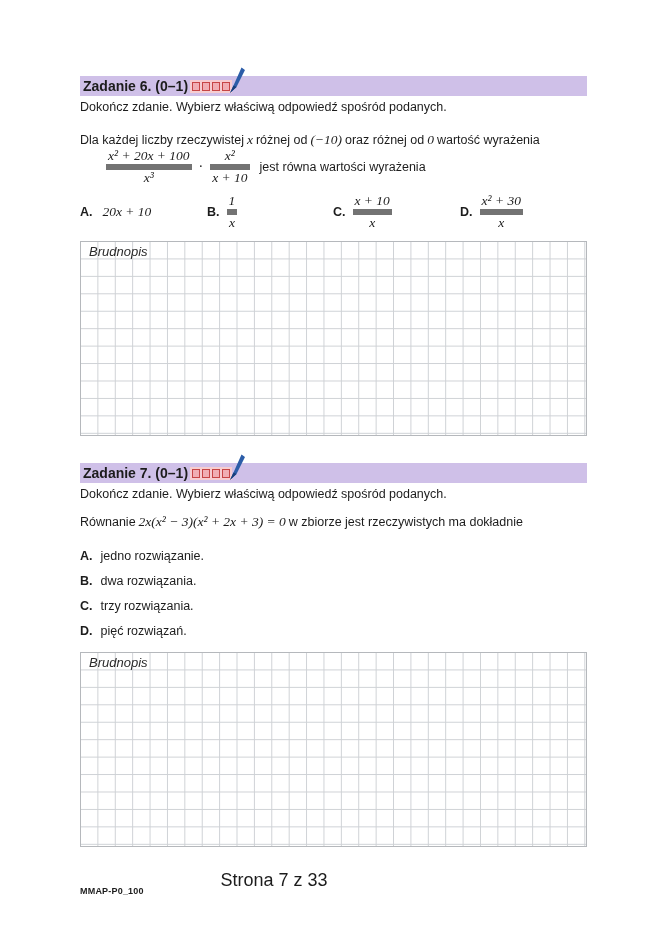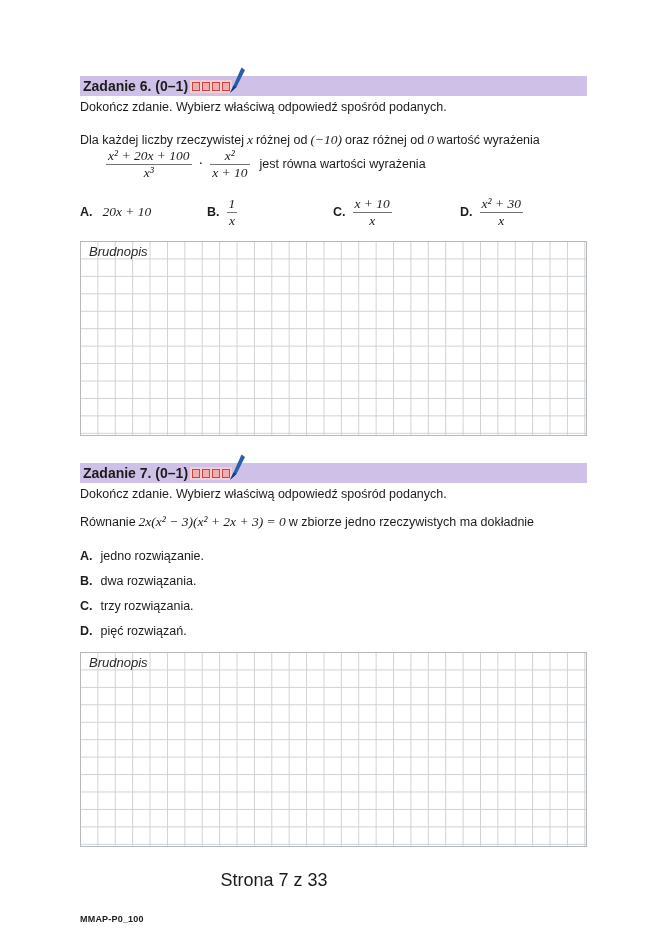--- a/index.html
+++ b/index.html
@@ -34,21 +34,21 @@
     font-family:"Liberation Serif", serif; font-style:italic; font-size:13.5px;
     margin:0 3px; white-space:nowrap;
   }
 
   
   .fracrow { position:absolute; left:80px; display:flex; align-items:center; font-size:12.5px;margin-left:26px; }
   .frac {
     display:inline-block; text-align:center; font-family:"Liberation Serif", serif;
     font-style:italic; font-size:13.5px; line-height:1.15;
   }
-  .frac .den { border-top:1px solid #737373; display:block; padding:0 2px; }
+  .frac .den { border-top:6px solid #737373; display:block; padding:0 2px; }
   .frac .num { display:block; padding:0 2px; }
   .mdot { font-family:"Liberation Serif", serif; margin:0 7px; font-size:14px; }
   .fractail { margin-left:10px; }
 
   
   .ansrow { position:absolute; left:80px; width:507px; height:32px; }
   .ans { position:absolute; top:0; height:32px; display:flex; align-items:center; gap:7px; }
   .anslabel { font-weight:bold; font-size:12.5px; }
 
   
@@ -64,21 +64,21 @@
     background-size:17.4px 17.45px;
     background-position:-1px -1px;
   }
   .grid .label {
     font-style:italic; font-size:13px; color:#2a2a2a;
     display:inline-block; padding:2px 0 0 8px; background:transparent;
   }
 
   
   .page-num { position:absolute; top:870px; left:0; width:548px; text-align:center; font-size:18px; }
-  .doc-code { position:absolute; top:886px; left:80px; font-size:9px; font-weight:bold; letter-spacing:.2px;margin-top:28px; }
+  .doc-code { position:absolute; top:886px; left:80px; font-size:9px; font-weight:bold; letter-spacing:.2px; }
 </style>
 </head>
 <body>
 
 <div class="page" style="--header-band: #cfc0e8; --stamp-strip: #f6cdd1; --stamp-fill: #f0aeb3; --stamp-red: #c64545; --pen-blue: #2c5da8; --pen-dark: #173f7a;">
 
   <div class="band" style="top:76px;">
     <div class="title">Zadanie 6. (0–1)</div>
     <span class="stamps">
       <i></i>
@@ -150,21 +150,21 @@
         <i></i>
     </span>
     <svg class="pen" width="20" height="30" viewBox="0 0 20 30">
       <path d="M4 28 L7.5 20.5 L15.5 2.5 L19 5 L10.5 22 Z" fill="#2c5da8"></path>
       <path d="M4 28 L7.5 20.5 L10.5 22 Z" fill="#173f7a"></path>
     </svg>
   </div>
 
   <div class="instr" style="top:487px;">Dokończ zdanie. Wybierz właściwą odpowiedź spośród podanych.</div>
 
-  <div class="bodyline" style="top:514px;"><span>Równanie</span><span class="m">2x(x² − 3)(x² + 2x + 3) = 0</span><span>w zbiorze jedno rzeczywistych ma dokładnie</span></div>
+  <div class="bodyline" style="top:514px;"><span>Równanie</span><span class="m">2x(x² − 3)(x² + 2x + 3) = 0</span><span>w zbiorze jest rzeczywistych ma dokładnie</span></div>
 
   <div class="ansline" style="top:549px;">
     <span class="anslabel">A.</span>
     <span>jedno rozwiązanie.</span>
   </div>
   <div class="ansline" style="top:574px;">
     <span class="anslabel">B.</span>
     <span>dwa rozwiązania.</span>
   </div>
   <div class="ansline" style="top:599px;">

